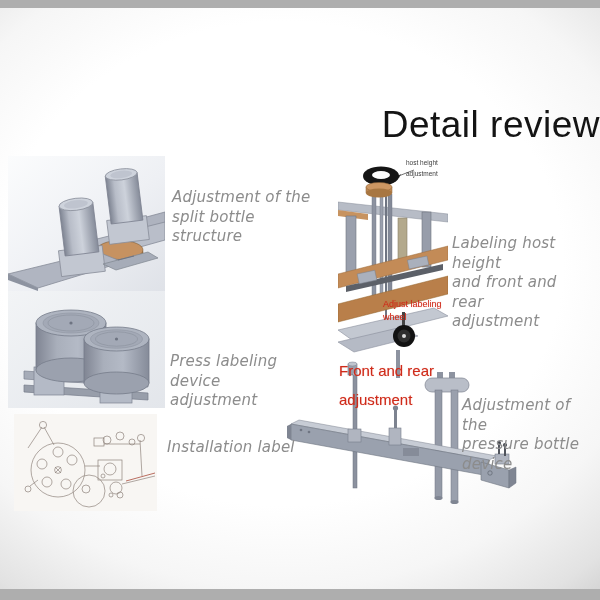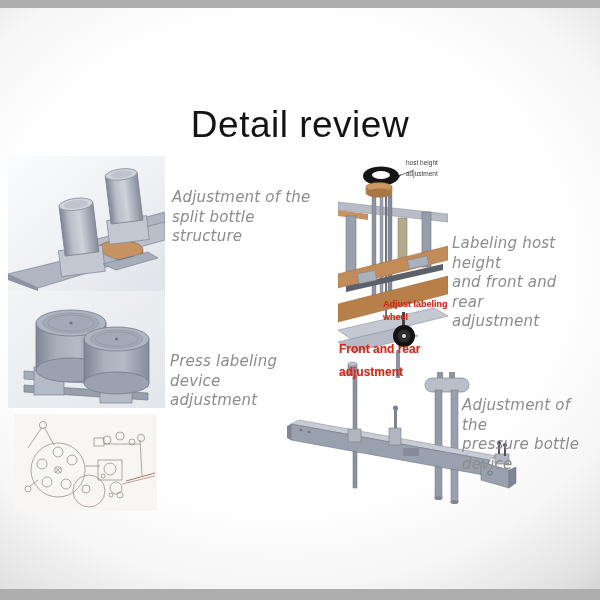--- a/index.html
+++ b/index.html
@@ -8,21 +8,21 @@
     background:#aeaeae;
     font-family:"Liberation Sans","DejaVu Sans",sans-serif;
   }
   .slide{
     position:absolute;left:0;right:0;top:8px;bottom:11px;
     background:radial-gradient(ellipse 90% 80% at 47% 44%,
       #ffffff 52%, #f6f6f6 70%, #e2e2e2 86%, #c2c2c2 100%);
   }
   .title{
     position:absolute;left:0;right:0;top:96px;
-    text-align:center;font-size:37px;font-weight:400;color:#141414;
+    text-align:right;font-size:37px;font-weight:400;color:#141414;
     font-family:"Liberation Sans",sans-serif;letter-spacing:0.5px;margin:0;
   }
   .fig{position:absolute;margin:0;padding:0;line-height:0;}
   .fig svg{display:block;}
   .fig-split{left:8px;top:148px;}
   .fig-press{left:8px;top:283px;}
   .fig-install{left:14px;top:406px;}
   .fig-host{left:338px;top:146px;}
   .fig-beam{left:283px;top:358px;}
   .caption{
@@ -35,25 +35,25 @@
   .cap-press{left:170px;top:310px;width:150px;margin-top:34px;}
   .cap-install{left:167px;top:430px;width:150px;}
   .cap-host{left:452px;top:226px;width:138px;}
   .cap-beam{left:462px;top:388px;width:138px;}
   .annotation{position:absolute;white-space:pre-line;}
   .ann-host-height{
     left:406px;top:149px;width:60px;
     font-size:6.5px;line-height:1.7;color:#3c3c3c;
   }
   .ann-red{
-    font-family:"Liberation Sans",sans-serif;font-weight:bold;
+    font-family:"Liberation Sans",sans-serif;font-weight:normal;
     color:#cf2b1a;text-shadow:0 0 1px rgba(207,43,26,.4);
   }
   .ann-wheel{left:383px;top:290px;font-size:9px;line-height:1.45;}
-  .ann-frontrear{left:339px;top:330px;font-size:12px;line-height:1.95;}
+  .ann-frontrear{left:339px;top:348px;font-size:15px;line-height:1.95;}
 </style>
 </head>
 <body>
 
 <div class="slide">
 
   <h1 class="title">Detail review</h1>
 
   <figure class="fig fig-split">
     <svg width="157" height="135" viewBox="0 0 157 135">
@@ -254,20 +254,21 @@
       <polygon points="198,96 226,104 226,122 198,114" fill="#9aa1ae" stroke="#6f7582" stroke-width="0.6"></polygon>
       <polygon points="226,104 233,101 233,117 226,122" fill="#7f8592" stroke="#6f7582" stroke-width="0.5"></polygon>
       <circle cx="207" cy="107" r="2.2" fill="none" stroke="#5f646e" stroke-width="0.7"></circle>
     </svg>
   </figure>
 
   <div class="caption cap-split">Adjustment of the
 split bottle structure</div>
   <div class="caption cap-press">Press labeling device
 adjustment</div>
+  <div class="caption cap-install">Installation label</div>
   <div class="caption cap-host">Labeling host height
 and front and rear
 adjustment</div>
   <div class="caption cap-beam">Adjustment of the
 pressure bottle device</div>
 
   <div class="annotation ann-host-height">host height
 adjustment</div>
   <div class="annotation ann-red ann-wheel">Adjust labeling
 wheel</div>

